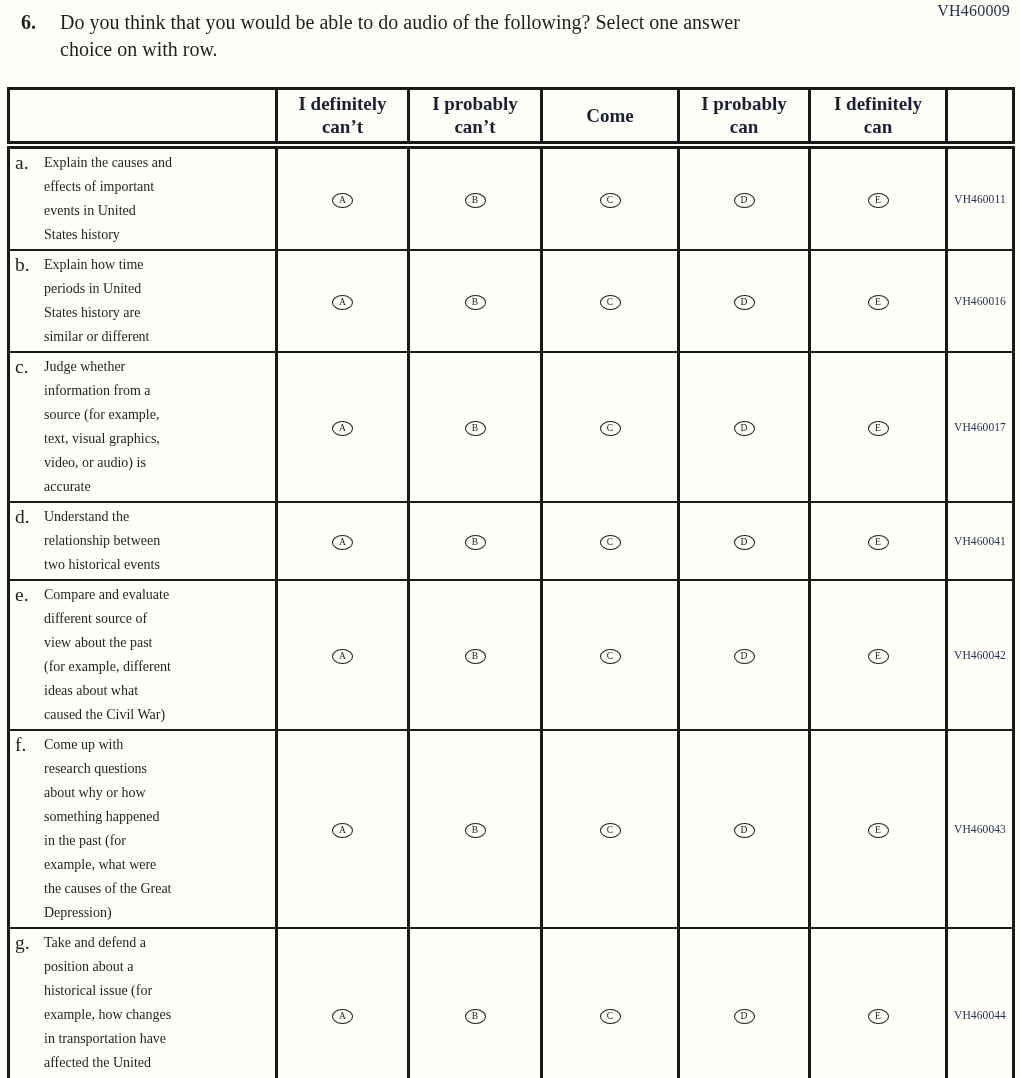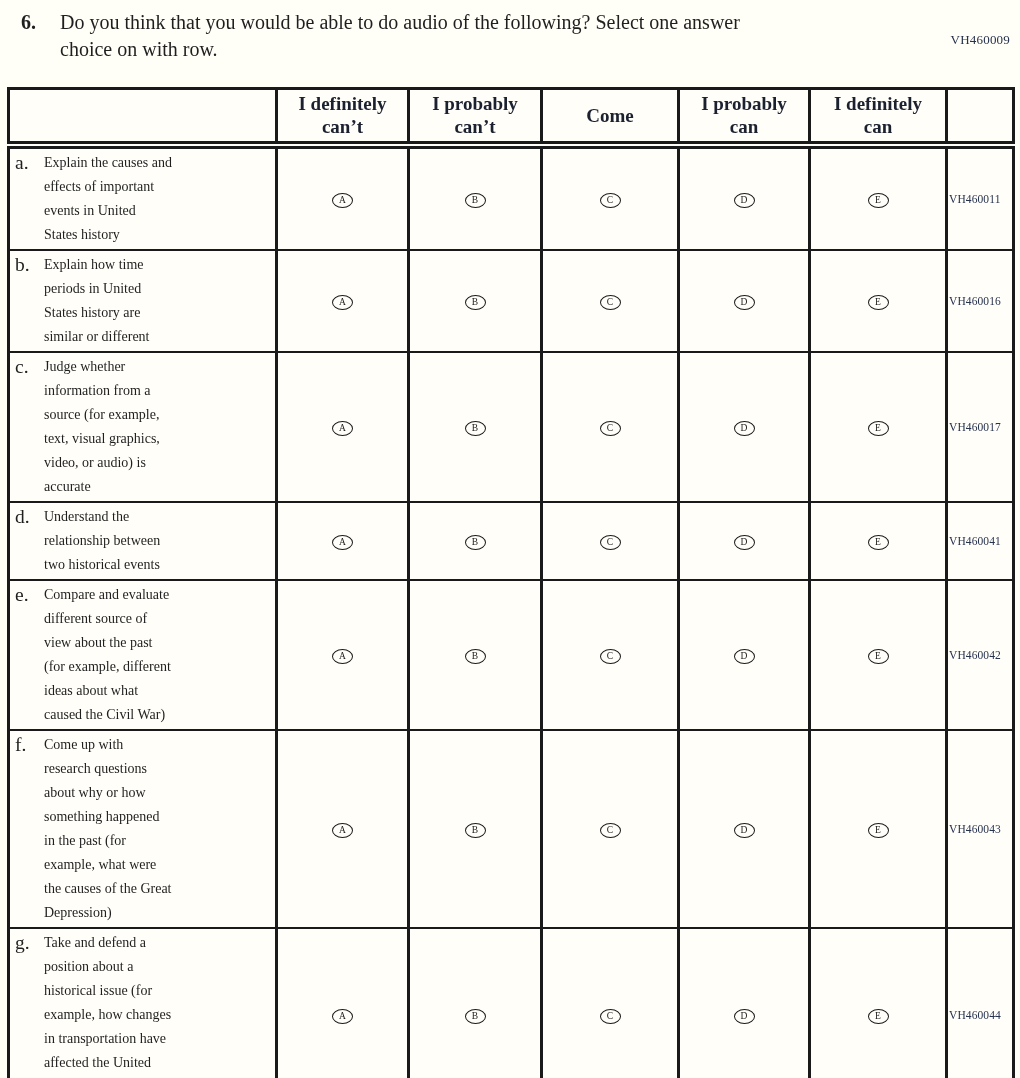--- a/index.html
+++ b/index.html
@@ -6,21 +6,21 @@
   html,body {
     width:1020px; height:1078px;
     background:#fffef7;
     font-family:"Liberation Serif","DejaVu Serif",serif;
     color:#1f1f1f;
     overflow:hidden;
     position:relative;
   }
   .page-code-top {
     position:absolute; top:2px; right:10px;
-    font-size:13px; color:#26324e; letter-spacing:.2px;margin-top:30px;
+    font-size:16px; color:#26324e; letter-spacing:.2px;
   }
   .question-block {
     display:flex; padding:9px 0 0 21px;
   }
   .q-number {
     font-weight:bold; font-size:20px; width:39px; line-height:27px;
   }
   .q-text {
     font-size:20px; line-height:27px; width:860px;
   }
@@ -55,21 +55,21 @@
   .bubble-cell { text-align:center; vertical-align:middle; }
   .bubble {
     display:inline-flex; align-items:center; justify-content:center;
     width:21px; height:15px;
     border:1.6px solid #1c1c1c; border-radius:50%;
     font-size:9.5px; line-height:1; color:#1c1c1c;
     font-family:"Liberation Serif","DejaVu Serif",serif;
     cursor:pointer; background:transparent;
   }
   .code-cell {
-    text-align:left; vertical-align:middle;
+    text-align:center; vertical-align:middle;
     font-size:11.5px; color:#26324e; padding:4px 1px;
     letter-spacing:.1px;
   }
 </style>
 </head>
 <body>
 
 <div class="page-code-top">VH460009</div>
 
 <div class="question-block">

